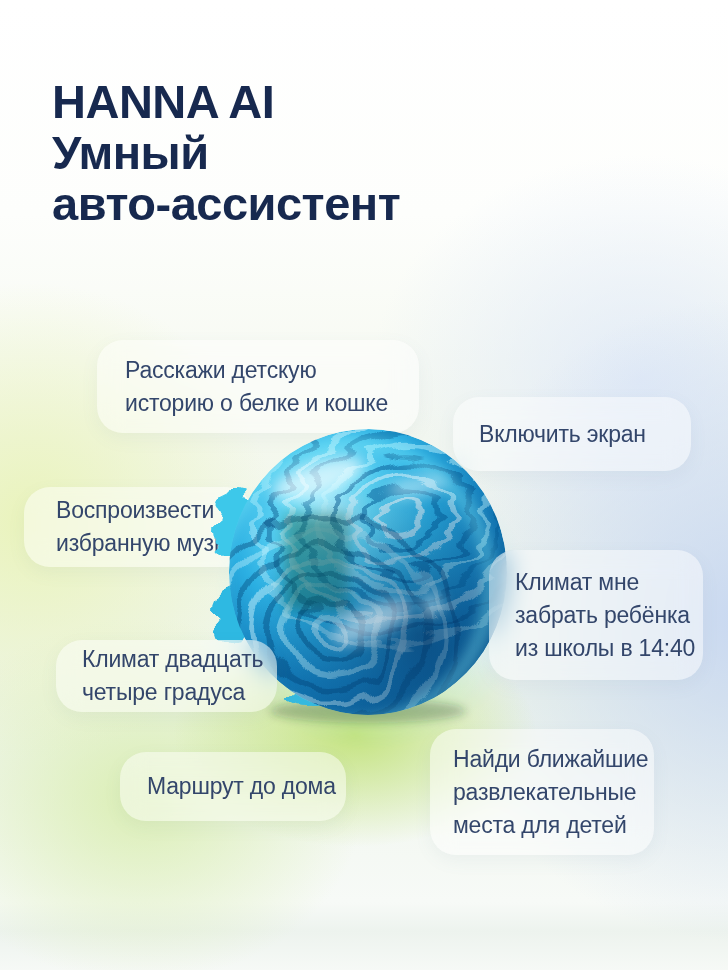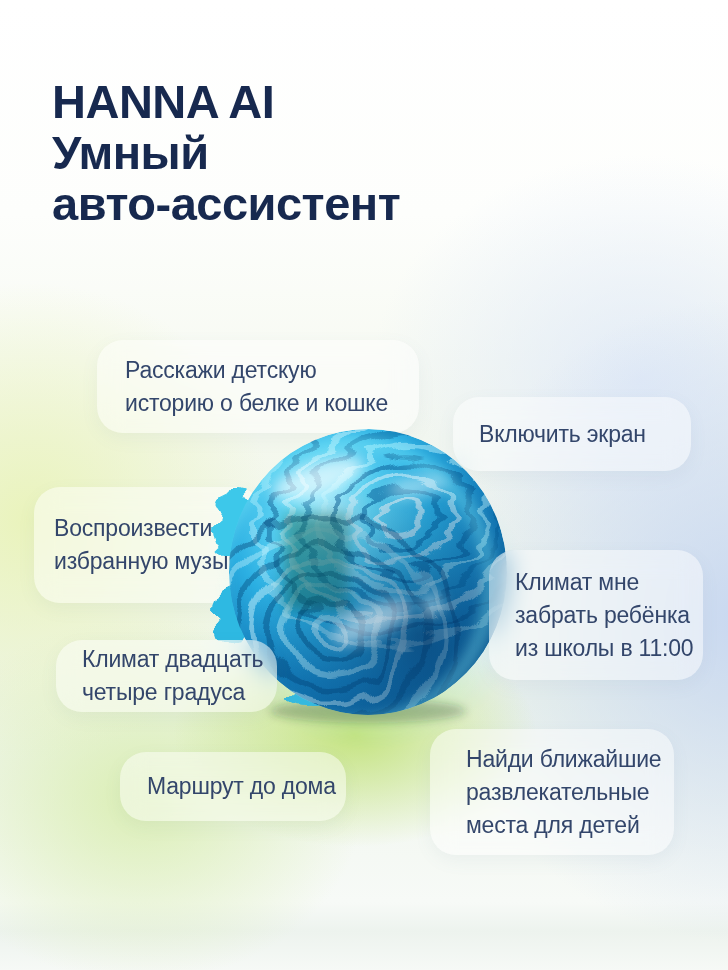--- a/index.html
+++ b/index.html
@@ -31,25 +31,25 @@
     letter-spacing:-0.2px;
     display:flex;flex-direction:column;justify-content:center;
     box-sizing:border-box;
     backdrop-filter:blur(12px);
     -webkit-backdrop-filter:blur(12px);
     box-shadow:0 6px 18px rgba(100,130,150,0.07);
   }
   .bubble .line{display:block;white-space:nowrap;}
   .b-story  {left:97px;  top:340px; width:322px; height:93px;  padding-left:28px; z-index:1;}
   .b-screen {left:453px; top:397px; width:238px; height:74px;  padding-left:26px; z-index:3;}
-  .b-music  {left:34px;  top:487px; width:228px; height:116px; padding-left:20px; z-index:1;}
+  .b-music  {left:24px;  top:487px; width:228px; height:80px; padding-left:32px; z-index:1;}
   .b-remind {left:489px; top:550px; width:214px; height:130px; padding-left:26px; z-index:3;}
   .b-climate{left:56px;  top:640px; width:221px; height:72px;  padding-left:26px; z-index:3;}
   .b-route  {left:120px; top:752px; width:226px; height:69px;  padding-left:27px; z-index:3;}
-  .b-places {left:430px; top:729px; width:244px; height:126px; padding-left:36px; z-index:3;}
+  .b-places {left:430px; top:729px; width:224px; height:126px; padding-left:23px; z-index:3;}
   .orb{position:absolute;left:222px;top:426px;width:292px;height:292px;z-index:2;}
   .orb svg{overflow:visible;display:block;}
 </style>
 </head>
 <body>
 
 <div class="canvas">
 
   <h1 class="title">
     <span class="t-line">HANNA AI</span>
@@ -159,21 +159,21 @@
       </g>
     </svg>
   </div>
 
   <div class="bubble b-screen">
     <span class="line">Включить экран</span>
   </div>
   <div class="bubble b-remind">
     <span class="line">Климат мне</span>
     <span class="line">забрать ребёнка</span>
-    <span class="line">из школы в 11:00</span>
+    <span class="line">из школы в 14:40</span>
   </div>
   <div class="bubble b-climate">
     <span class="line">Климат двадцать</span>
     <span class="line">четыре градуса</span>
   </div>
   <div class="bubble b-route">
     <span class="line">Маршрут до дома</span>
   </div>
   <div class="bubble b-places">
     <span class="line">Найди ближайшие</span>

